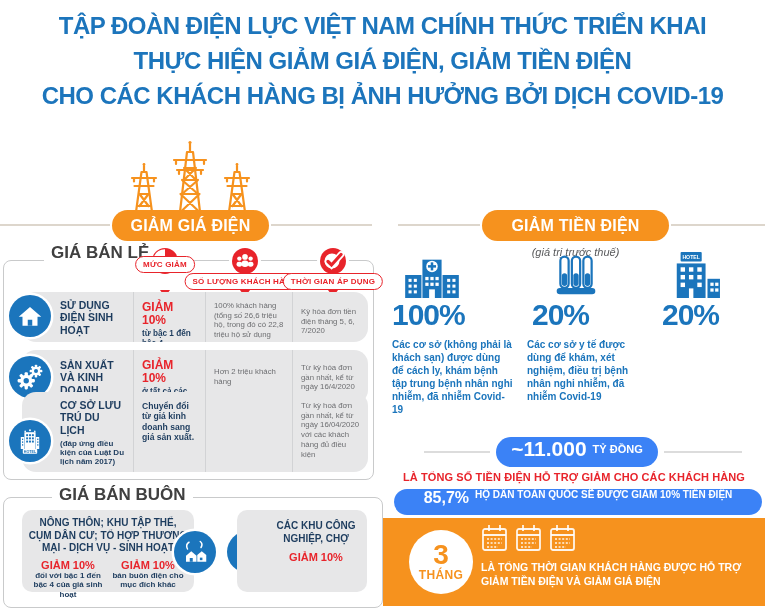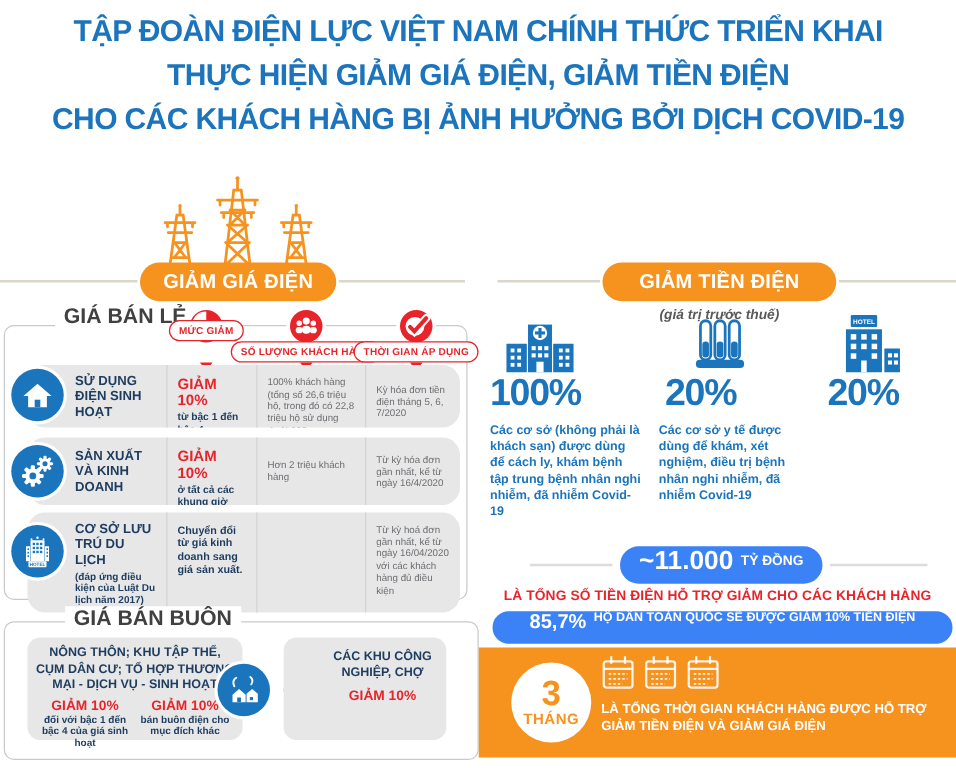--- a/index.html
+++ b/index.html
@@ -87,21 +87,21 @@
     <path d="M107 42 H131 M109 42 v3.5 M129 42 v3.5 M109.5 50 H128.5"></path>
     <path d="M114.5 58 H123.5 M114.5 58 L123.5 70 M123.5 58 L114.5 70 M113 70 H125"></path>
   </svg>
 
   <div class="abs obadge" style="left:482px;top:210px;width:187px;height:31px;">
     <span>GIẢM TIỀN ĐIỆN</span>
   </div>
   <div class="abs obadge" style="left:112px;top:210px;width:157px;height:31px;">
     <span>GIẢM GIÁ ĐIỆN</span>
   </div>
-  <div class="abs subtitle" style="left:483px;top:246px;width:185px;font-weight:bold;">(giá trị trước thuế)</div>
+  <div class="abs subtitle" style="left:483px;top:246px;width:185px;">(giá trị trước thuế)</div>
 
   <div class="abs secbox" style="left:3px;top:260px;width:369px;height:218px;"></div>
   <div class="abs seclabel" style="left:44px;top:243px;">GIÁ BÁN LẺ</div>
 
   <div class="abs ricon" style="left:152px;top:248px;">
     <svg width="26" height="26" viewBox="0 0 24 24">
       <circle cx="12" cy="12" r="11" fill="#E8242B"></circle>
       <path d="M12 12 L12 1.2 A10.8 10.8 0 0 0 2 7.5 Z" fill="#fff"></path>
       <circle cx="14.5" cy="14.5" r="4.5" fill="#E8242B" stroke="#fff" stroke-width="1.4"></circle>
     </svg>
@@ -203,21 +203,21 @@
           <g transform="rotate(135)">
               <rect x="-1.7" y="-8.5" width="3.4" height="17" rx="1.2"></rect>
             </g>
           <circle r="5.8"></circle>
         </g>
         <circle cx="28" cy="12" r="2.7" fill="#1B75BC"></circle>
       </g>
     </svg>
   </div>
 
-  <div class="abs rrow" style="top:410px;height:80px;">
+  <div class="abs rrow" style="top:392px;height:80px;">
     <div class="cell c-name">
       <div class="rowname">CƠ SỞ LƯU TRÚ DU LỊCH</div>
       <div class="rownote">(đáp ứng điều kiện của Luật Du lịch năm 2017)</div>
     </div>
     <div class="cell">
       <div class="discnote" style="font-size:8.6px;margin-top:4px;">Chuyển đổi từ giá kinh doanh sang giá sản xuất.</div>
     </div>
     <div class="cell"></div>
     <div class="cell">
         <div class="gcell">Từ kỳ hoá đơn gần nhất, kể từ ngày 16/04/2020 với các khách hàng đủ điều kiện</div>
@@ -291,21 +291,21 @@
         <rect x="25" y="9" width="4.6" height="11"></rect>
         <rect x="8" y="18" width="25" height="4"></rect>
         <rect x="8" y="23" width="25" height="9" rx="1"></rect>
       </g>
       <rect x="12" y="26" width="3" height="3.5" fill="#1B75BC"></rect>
       <rect x="18.5" y="26" width="3" height="3.5" fill="#1B75BC"></rect>
       <rect x="25" y="26" width="3" height="3.5" fill="#1B75BC"></rect>
     </svg>
   </div>
 
-  <div class="abs gbox" style="left:227px;top:510px;width:130px;height:82px;padding:10px 6px 0 34px;box-sizing:border-box;">
+  <div class="abs gbox" style="left:237px;top:510px;width:130px;height:82px;padding:10px 6px 0 34px;box-sizing:border-box;">
     <div class="gtitle">CÁC KHU CÔNG NGHIỆP, CHỢ</div>
     <div class="gdisc" style="margin-top:6px;">GIẢM 10%</div>
   </div>
 
   <svg class="abs" style="left:401px;top:252px;" width="62" height="46" viewBox="0 0 64 48">
     <g fill="#1B75BC">
       <rect x="22" y="8" width="20" height="40"></rect>
       <rect x="4" y="24" width="17" height="24"></rect>
       <rect x="43" y="24" width="17" height="24"></rect>
     </g>

